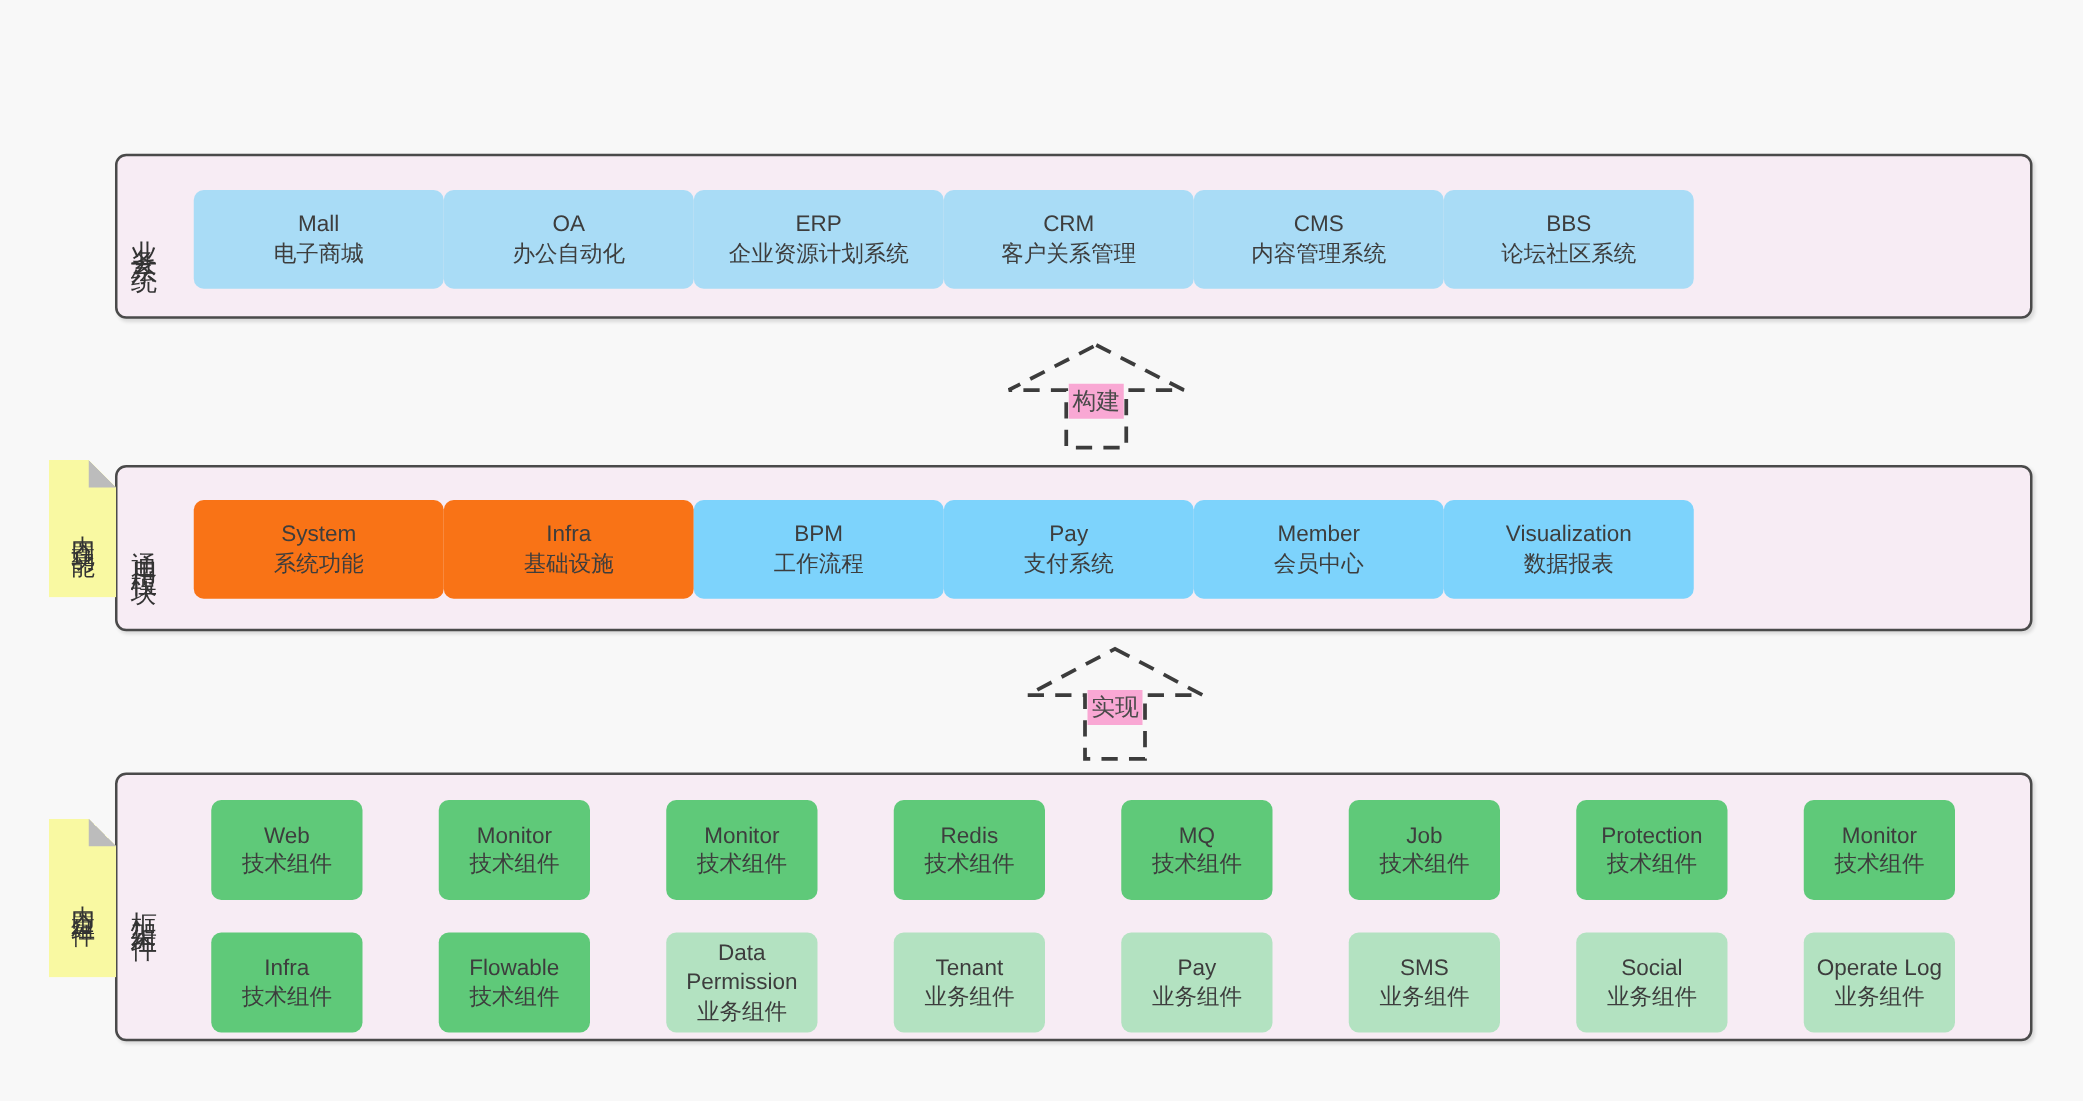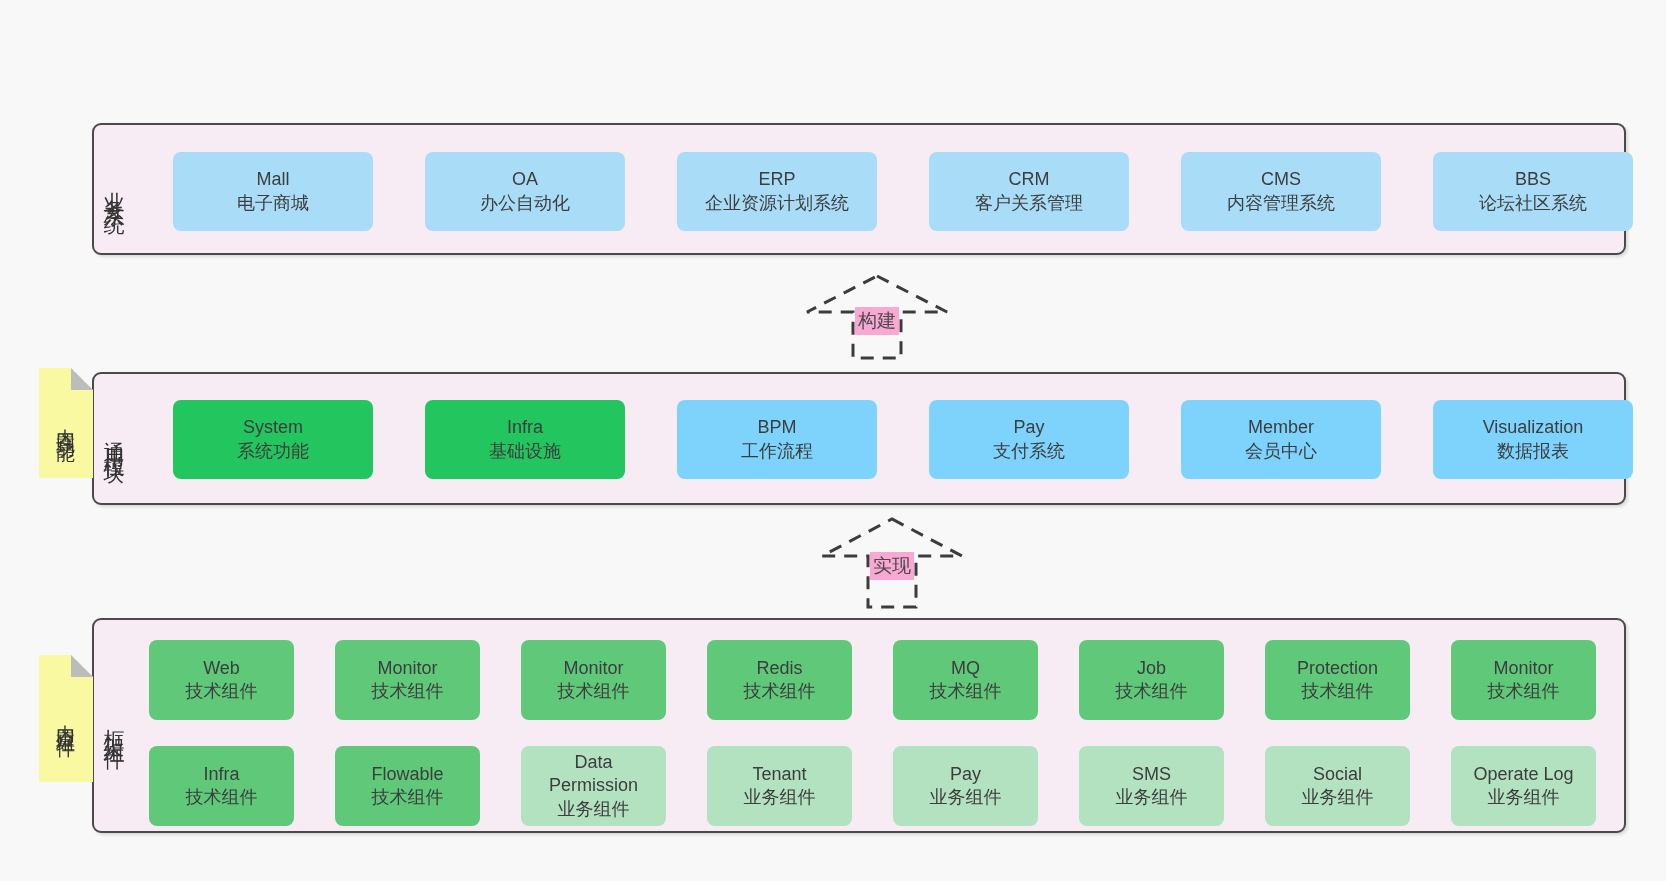--- a/index.html
+++ b/index.html
@@ -25,38 +25,38 @@
   #layer-components { top:618px; height:215px; }
 
   .layer-label {
     position:absolute; left:10px; top:50%; transform:translateY(-50%);
     writing-mode:vertical-rl; text-orientation:upright;
     font-size:21px; letter-spacing:7px; color:#333; line-height:1;
   }
 
   
   .row { position:absolute; display:flex; }
-  .row-wide   { left:79px; gap:52px; }
+  .row-wide   { left:61px; }
   #business-row { top:27px; }
   #modules-row  { top:26px; }
   .row-wide .box { width:200px; height:79px; }
 
   .row-narrow { left:55px; gap:41px; }
   #components-row1 { top:20px; }
   #components-row2 { top:126px; }
-  .row-narrow .box { width:145px; height:80px; }
+  .row-narrow .box { width:121px; height:80px;margin-left:20px; }
 
   .box {
     border-radius:8px;
     display:flex; flex-direction:column; align-items:center; justify-content:center;
     text-align:center; font-size:18px; line-height:1.3;
   }
   .box-title, .box-sub { white-space:pre-line; }
   .blue       { background:#a9dcf6; }
-  .red        { background:#22c55e; }
+  .red        { background:#f97316; }
   .pink       { background:#7dd3fc; }
   .green      { background:#5fc979; }
   .lightgreen { background:#b3e2c1; }
 
   
   .note {
     position:absolute; width:54px; z-index:3;
     background:#f9f9a2;
     clip-path:polygon(0 0, calc(100% - 22px) 0, 100% 22px, 100% 100%, 0 100%);
     display:flex; align-items:center; justify-content:center;

